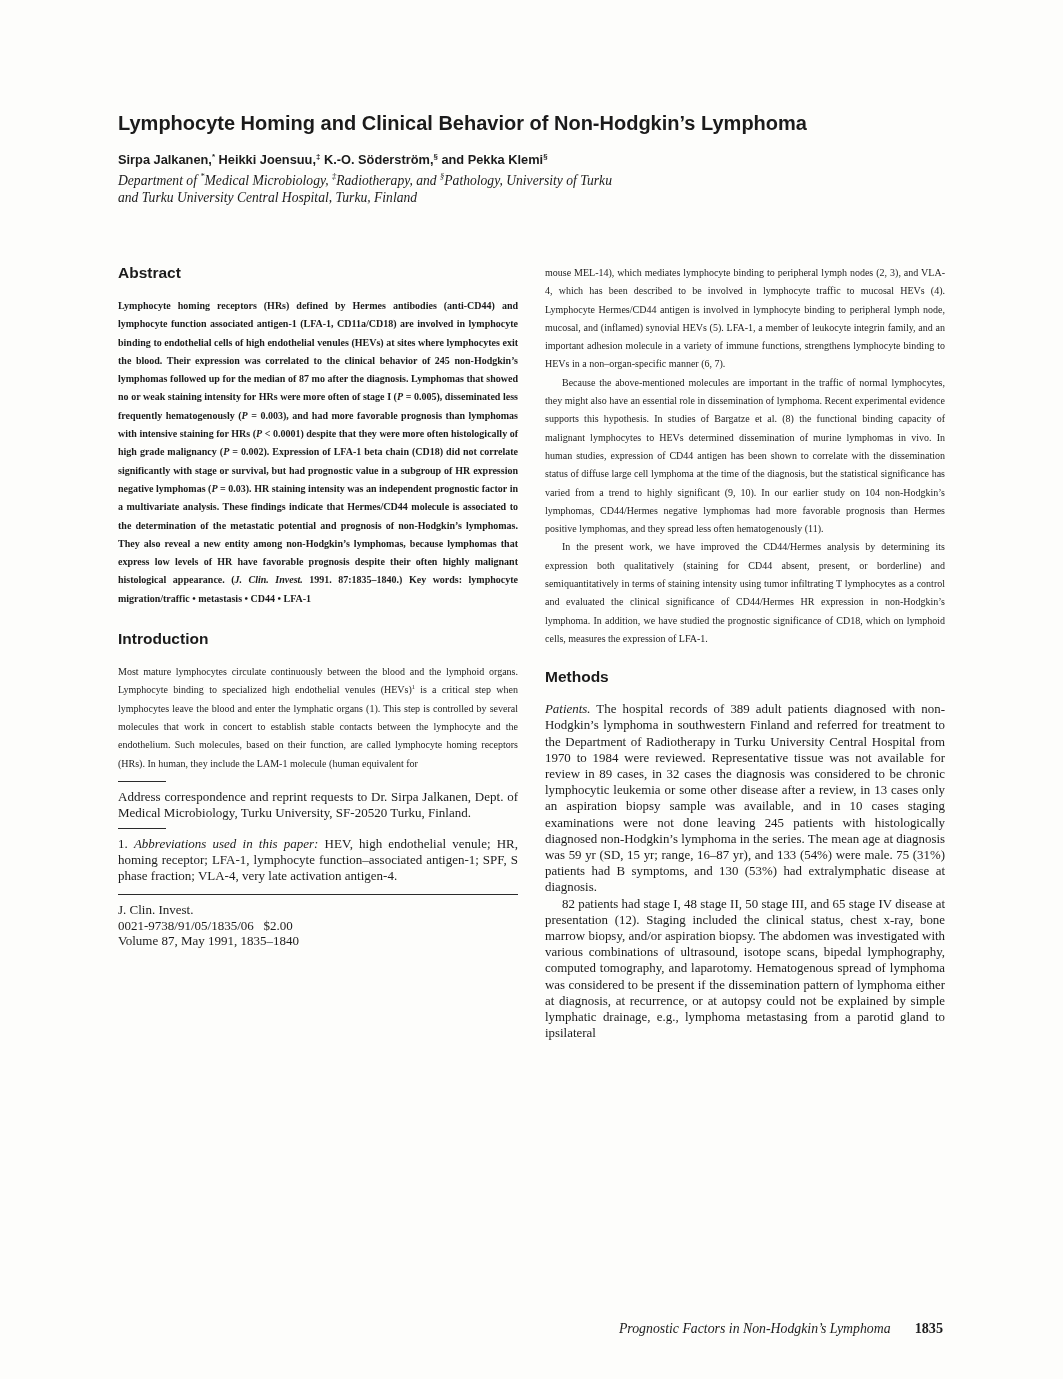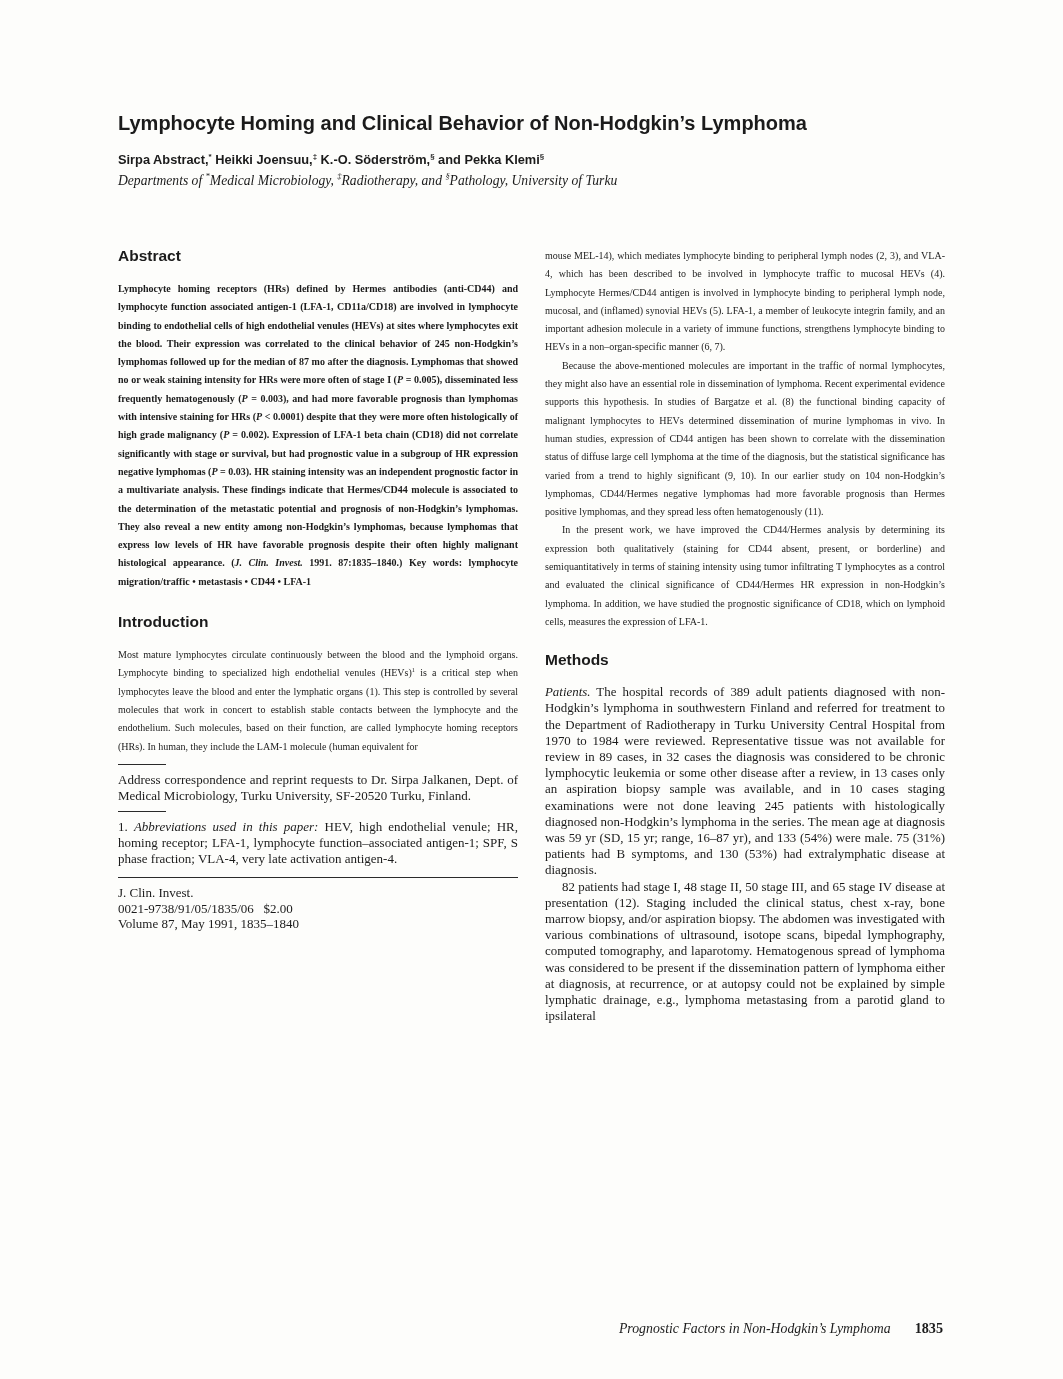--- a/index.html
+++ b/index.html
@@ -82,22 +82,23 @@
   .running-title { font-style:italic; }
   .page-number { font-weight:bold; margin-left:24px; font-size:14.2px; }
 </style>
 </head>
 <body>
 
 <div class="page">
 
   <header>
     <h1 class="title">Lymphocyte Homing and Clinical Behavior of Non-Hodgkin’s Lymphoma</h1>
-    <div class="authors"><span>Sirpa Abstract,</span><sup>*</sup><span> Heikki Joensuu,</span><sup>‡</sup><span> K.-O. Söderström,</span><sup>§</sup><span> and Pekka Klemi</span><sup>§</sup></div>
-    <div class="affil"><span>Departments of </span><sup>*</sup><span>Medical Microbiology, </span><sup>‡</sup><span>Radiotherapy, and </span><sup>§</sup><span>Pathology, University of Turku</span></div>
+    <div class="authors"><span>Sirpa Jalkanen,</span><sup>*</sup><span> Heikki Joensuu,</span><sup>‡</sup><span> K.-O. Söderström,</span><sup>§</sup><span> and Pekka Klemi</span><sup>§</sup></div>
+    <div class="affil"><span>Department of </span><sup>*</sup><span>Medical Microbiology, </span><sup>‡</sup><span>Radiotherapy, and </span><sup>§</sup><span>Pathology, University of Turku</span></div>
+    <div class="affil">and Turku University Central Hospital, Turku, Finland</div>
   </header>
 
   <div class="columns">
 
     <div class="col">
       <h2 class="section-heading">Abstract</h2>
       <p class="body-par abstract-text"><span>Lymphocyte homing receptors (HRs) defined by Hermes antibodies (anti-CD44) and lymphocyte function associated antigen-1 (LFA-1, CD11a/CD18) are involved in lymphocyte binding to endothelial cells of high endothelial venules (HEVs) at sites where lymphocytes exit the blood. Their expression was correlated to the clinical behavior of 245 non-Hodgkin’s lymphomas followed up for the median of 87 mo after the diagnosis. Lymphomas that showed no or weak staining intensity for HRs were more often of stage I (</span><span style="font-style: italic;">P</span><span> = 0.005), disseminated less frequently hematogenously (</span><span style="font-style: italic;">P</span><span> = 0.003), and had more favorable prognosis than lymphomas with intensive staining for HRs (</span><span style="font-style: italic;">P</span><span> &lt; 0.0001) despite that they were more often histologically of high grade malignancy (</span><span style="font-style: italic;">P</span><span> = 0.002). Expression of LFA-1 beta chain (CD18) did not correlate significantly with stage or survival, but had prognostic value in a subgroup of HR expression negative lymphomas (</span><span style="font-style: italic;">P</span><span> = 0.03). HR staining intensity was an independent prognostic factor in a multivariate analysis. These findings indicate that Hermes/CD44 molecule is associated to the determination of the metastatic potential and prognosis of non-Hodgkin’s lymphomas. They also reveal a new entity among non-Hodgkin’s lymphomas, because lymphomas that express low levels of HR have favorable prognosis despite their often highly malignant histological appearance. (</span><span style="font-style: italic;">J. Clin. Invest.</span><span> 1991. 87:1835–1840.) Key words: lymphocyte migration/traffic • metastasis • CD44 • LFA-1</span></p>
 
       <h2 class="section-heading spaced">Introduction</h2>
       <p class="body-par"><span>Most mature lymphocytes circulate continuously between the blood and the lymphoid organs. Lymphocyte binding to specialized high endothelial venules (HEVs)</span><sup>1</sup><span> is a critical step when lymphocytes leave the blood and enter the lymphatic organs (1). This step is controlled by several molecules that work in concert to establish stable contacts between the lymphocyte and the endothelium. Such molecules, based on their function, are called lymphocyte homing receptors (HRs). In human, they include the LAM-1 molecule (human equivalent for</span></p>

